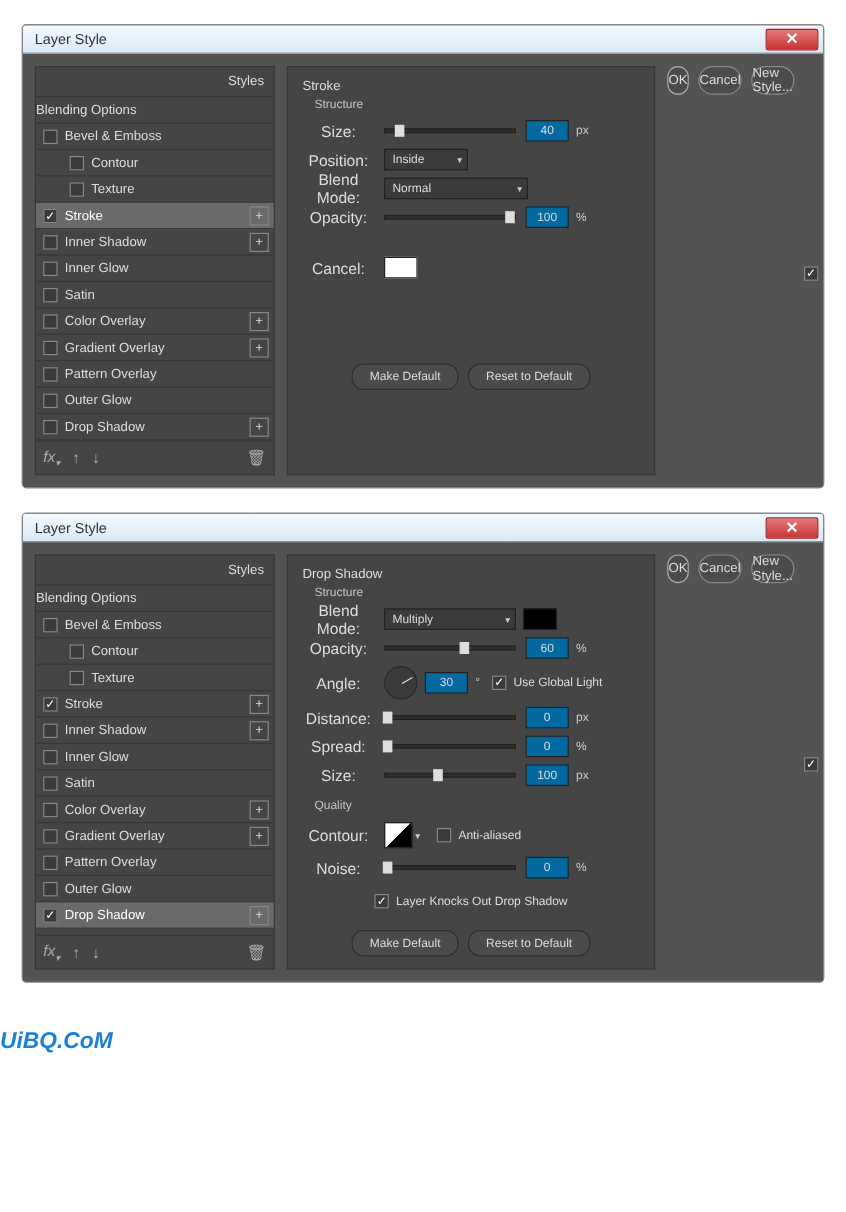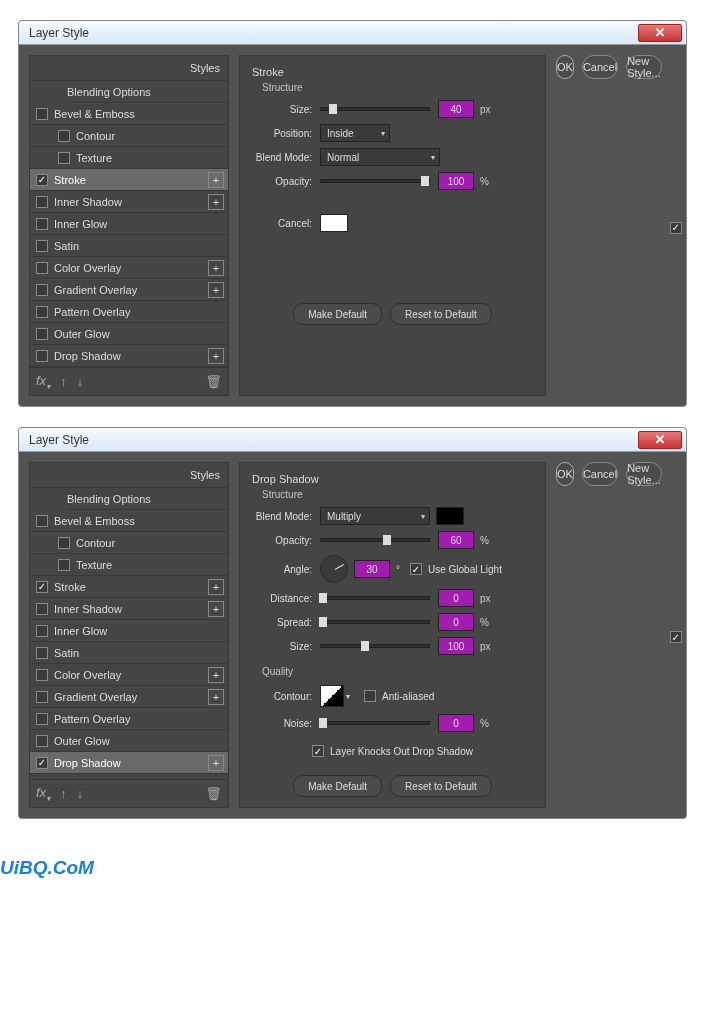--- a/index.html
+++ b/index.html
@@ -7,36 +7,36 @@
   .dialog { margin: 20px 18px 20px 18px; border: 1px solid #888; background: #535353; border-radius: 4px; overflow: hidden; }
   .titlebar { background: linear-gradient(to bottom, #f5faff, #d9e9f7); height: 24px; display: flex; align-items: center; padding: 0 4px 0 10px; font-size: 12px; color: #333; border-bottom: 1px solid #999; position: relative; }
   .titlebar .title { flex: 1; }
   .close-btn { width: 44px; height: 18px; background: linear-gradient(to bottom, #e67a7a, #c83434); color: #fff; display: flex; align-items: center; justify-content: center; border: 1px solid #a02020; border-radius: 2px; font-size: 13px; font-weight: bold; cursor: pointer; }
   .body { display: flex; padding: 10px; gap: 10px; background: #535353; }
   
   .styles-panel { width: 200px; display: flex; flex-direction: column; text-align: right; }
   .styles-list { background: #454545; border: 1px solid #383838; flex: 1; }
   .styles-hdr { padding: 6px 8px; font-size: 11px; color: #ddd; border-bottom: 1px solid #383838; }
   .style-row { display: flex; align-items: center; padding: 4px 6px; font-size: 11px; color: #ddd; border-bottom: 1px solid #383838; cursor: pointer; position: relative; height: 22px; }
-  .style-row.blending { padding-left: 0; margin-left: 37px; }
+  .style-row.blending { padding-left: 0; }
   .style-row.indent1 { padding-left: 28px; }
   .style-row .chk { width: 12px; height: 12px; border: 1px solid #888; margin-right: 6px; display: flex; align-items: center; justify-content: center; font-size: 10px; color: #fff; background: #3a3a3a; }
   .style-row.selected { background: #6a6a6a; color: #fff; }
   .style-row .plus { position: absolute; right: 4px; width: 16px; height: 16px; border: 1px solid #888; display: flex; align-items: center; justify-content: center; font-size: 11px; color: #ddd; }
   .styles-footer { height: 28px; display: flex; align-items: center; padding: 0 6px; gap: 10px; font-size: 13px; color: #aaa; border: 1px solid #383838; border-top: none; background: #454545; }
   .styles-footer .spacer { flex: 1; }
   
   .settings { flex: 1; background: #454545; border: 1px solid #383838; padding: 10px 12px; font-size: 11px; color: #ddd; }
   .sec-title { font-size: 11px; color: #ddd; margin-bottom: 4px; }
   .subsec { font-size: 10px; color: #c4c4c4; margin: 2px 0 6px 10px; }
   .field { display: flex; align-items: center; margin: 4px 0; height: 20px; }
-  .field .lbl { width: 68px; text-align: right; padding-right: 8px; font-size: 10px; color: #ddd; }
+  .field .lbl { width: 68px; text-align: center; padding-right: 8px; font-size: 13px; color: #ddd; }
   .slider { flex: 1; height: 4px; background: #2f2f2f; border: 1px solid #222; position: relative; margin-right: 8px; max-width: 110px; }
   .slider .thumb { position: absolute; top: -4px; width: 8px; height: 10px; background: #ddd; }
-  .numbox { width: 36px; height: 18px; background: #a21caf; border: 1px solid #222; color: #ddd; font-size: 10px; text-align: center; display: flex; align-items: center; justify-content: center; }
+  .numbox { width: 36px; height: 18px; background: #0369a1; border: 1px solid #222; color: #ddd; font-size: 10px; text-align: center; display: flex; align-items: center; justify-content: center; }
   .unit { margin-left: 6px; font-size: 10px; color: #ccc; }
   .sel { height: 18px; background: #3a3a3a; border: 1px solid #222; color: #ddd; font-size: 10px; padding: 0 16px 0 6px; display: flex; align-items: center; position: relative; min-width: 70px; }
   .sel::after { content: "▾"; position: absolute; right: 4px; font-size: 8px; color: #ccc; }
   .swatch { width: 28px; height: 18px; border: 1px solid #222; }
   .chkline { display: flex; align-items: center; gap: 6px; font-size: 10px; color: #ddd; }
   .chkbox { width: 12px; height: 12px; border: 1px solid #888; background: #3a3a3a; display: flex; align-items: center; justify-content: center; font-size: 10px; color: #fff; }
   .btns-row { display: flex; gap: 8px; margin-top: 14px; justify-content: center; }
   .btn-s { height: 22px; padding: 0 14px; background: #4b4b4b; border: 1px solid #2e2e2e; color: #ddd; font-size: 10px; display: flex; align-items: center; border-radius: 10px; cursor: pointer; }
   .angle-dial { width: 28px; height: 28px; border-radius: 50%; border: 1px solid #2a2a2a; background: #3a3a3a; position: relative; margin-right: 6px; }
   .angle-dial::after { content: ""; position: absolute; width: 10px; height: 1px; background: #ddd; top: 13px; left: 14px; transform-origin: left; transform: rotate(-30deg); }

